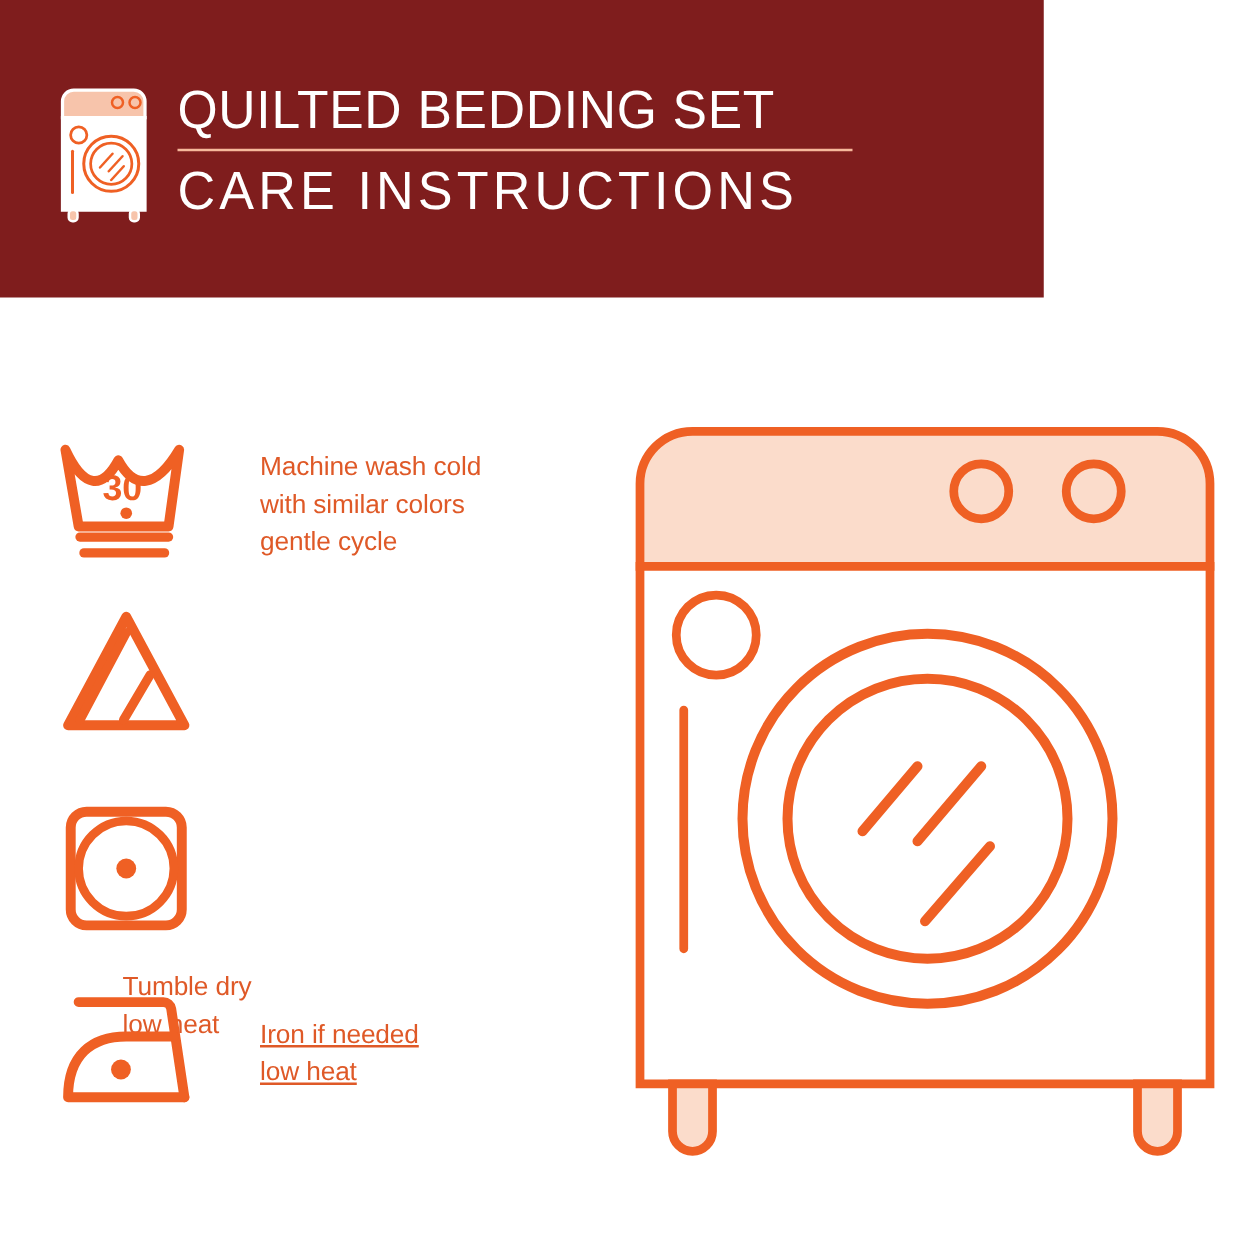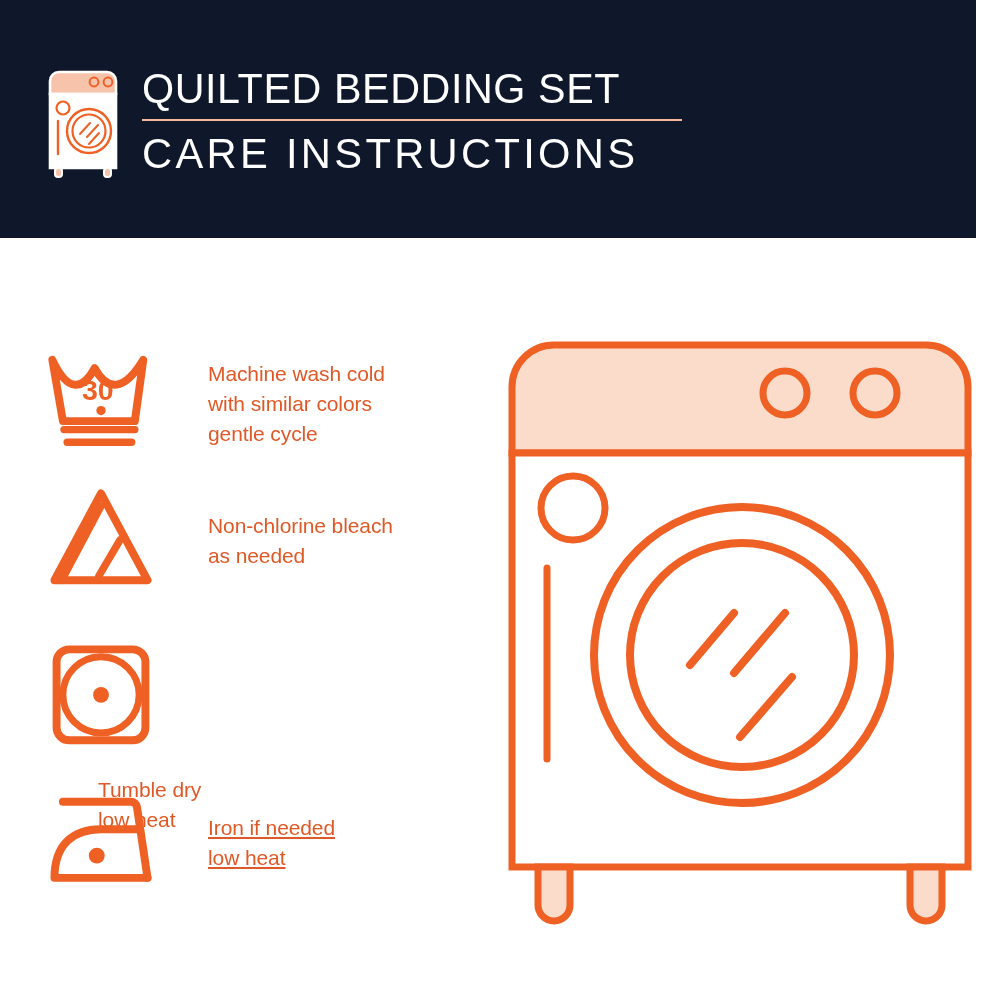--- a/index.html
+++ b/index.html
@@ -14,23 +14,23 @@
     font-family: "Liberation Sans", sans-serif;
     overflow: hidden;
     position: relative;
   }
 
   
   .header {
     position: absolute;
     left: 0;
     top: 0;
-    width: 976px;
+    width: 835px;
     height: 238px;
-    background: #0f172a;
+    background: #7f1d1d;
     box-sizing: border-box;
   }
   .header-inner {
     position: absolute;
     left: 44px;
     top: 62px;
     display: flex;
     align-items: flex-start;
   }
   .header-icon {
@@ -188,22 +188,20 @@
   </div>
 
   <div class="care-row r2">
     <div class="care-symbol">
       <svg viewBox="0 0 104 100" xmlns="http://www.w3.org/2000/svg">
         <path d="M52 8 L 96 90 L 8 90 Z" fill="none" stroke="#ef6024" stroke-width="7.5" stroke-linejoin="round"></path>
         <line x1="52" y1="20" x2="17" y2="86" stroke="#ef6024" stroke-width="7" stroke-linecap="round"></line>
         <line x1="70" y1="52" x2="50" y2="86" stroke="#ef6024" stroke-width="7" stroke-linecap="round"></line>
       </svg>
     </div>
-    <div class="care-text">Non-chlorine bleach
-as needed</div>
   </div>
 
   <div class="care-row r3">
     <div class="care-symbol">
       <svg viewBox="0 0 104 100" xmlns="http://www.w3.org/2000/svg">
         <rect x="10" y="6" width="84" height="86" rx="12" ry="12" fill="none" stroke="#ef6024" stroke-width="7.5"></rect>
         <circle cx="52" cy="49" r="36" fill="none" stroke="#ef6024" stroke-width="6.5"></circle>
         <circle cx="52" cy="49" r="7.5" fill="#ef6024"></circle>
       </svg>
     </div>

